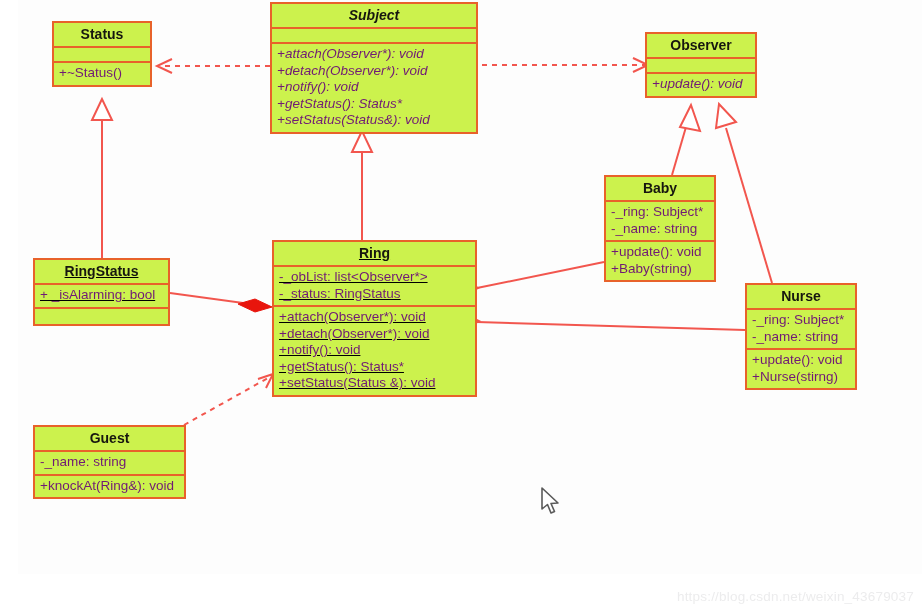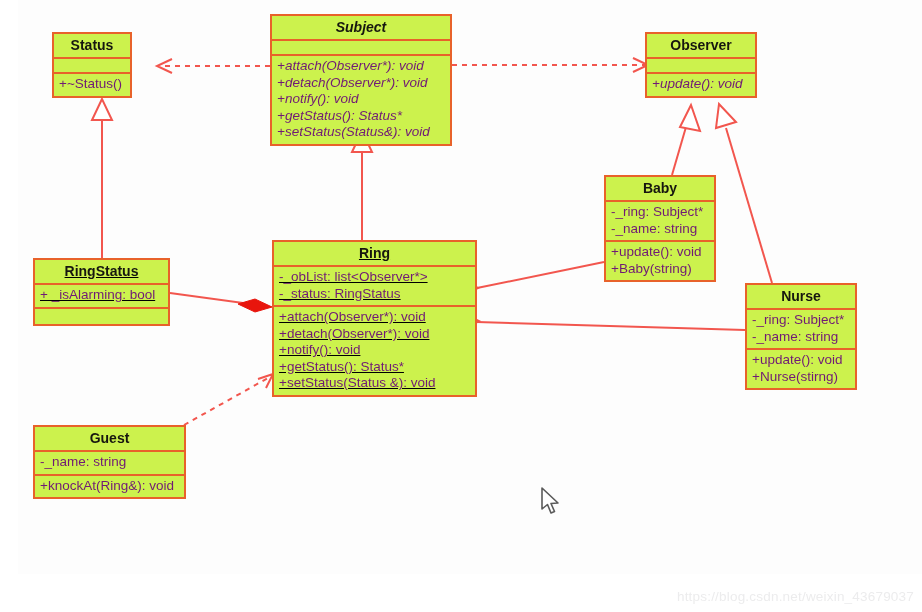--- a/index.html
+++ b/index.html
@@ -153,29 +153,29 @@
       <line x1="477" y1="322" x2="745" y2="330" stroke="#f2564e" stroke-width="2"></line>
       <polygon points="455,321 467,315 479,321 467,328" fill="#ffffff" stroke="#f2564e" stroke-width="2"></polygon>
     </g>
 
     <g>
       <line x1="184" y1="425" x2="268" y2="378" stroke="#f2564e" stroke-width="2" stroke-dasharray="5,5"></line>
       <polyline points="258,379 273,374 266,388" fill="none" stroke="#f2564e" stroke-width="2"></polyline>
     </g>
   </svg>
 
-  <div class="uml-class" style="left:52px; top:32px; width:80px;">
+  <div class="uml-class" style="left:52px; top:21px; width:100px;">
     <div class="uml-title">Status</div>
     <div class="uml-compartment empty"></div>
     <div class="uml-compartment">
       <div class="uml-line">+~Status()</div>
     </div>
   </div>
 
-  <div class="uml-class ital" style="left:270px; top:14px; width:182px;">
+  <div class="uml-class ital" style="left:270px; top:2px; width:208px;">
     <div class="uml-title">Subject</div>
     <div class="uml-compartment empty"></div>
     <div class="uml-compartment">
       <div class="uml-line">+attach(Observer*): void</div>
       <div class="uml-line">+detach(Observer*): void</div>
       <div class="uml-line">+notify(): void</div>
       <div class="uml-line">+getStatus(): Status*</div>
       <div class="uml-line">+setStatus(Status&amp;): void</div>
     </div>
   </div>

